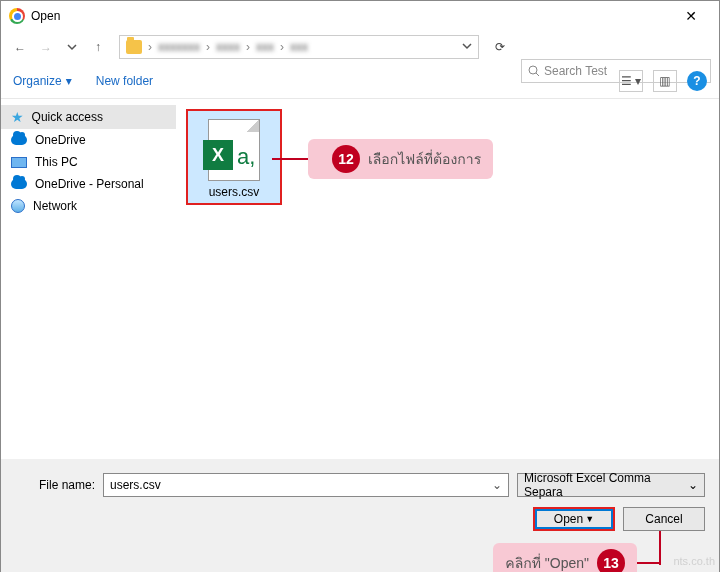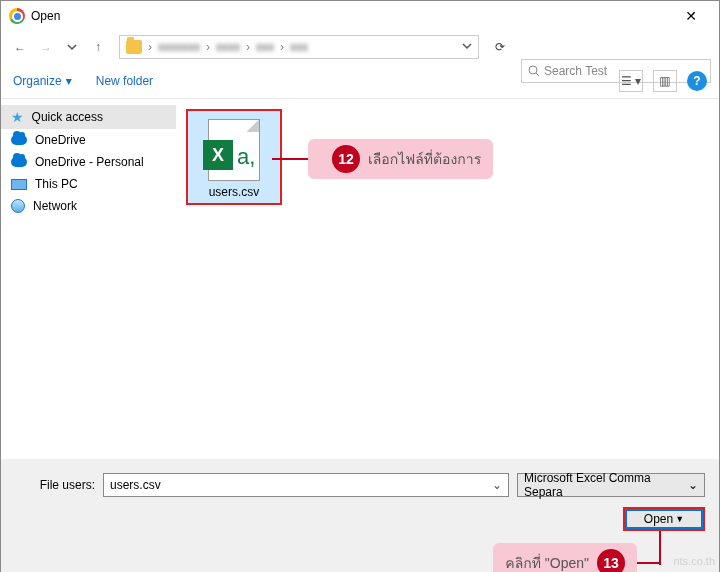--- a/index.html
+++ b/index.html
@@ -118,26 +118,26 @@
   <div class="sidebar">
     <div class="side-item sel">
       <span class="star">★</span>
       <span>Quick access</span>
     </div>
     <div class="side-item">
       <span class="cloud"></span>
       <span>OneDrive</span>
     </div>
     <div class="side-item">
+      <span class="monitor"></span>
+      <span>This PC</span>
+    </div>
+    <div class="side-item">
       <span class="cloud"></span>
       <span>OneDrive - Personal</span>
-    </div>
-    <div class="side-item">
-      <span class="monitor"></span>
-      <span>This PC</span>
     </div>
     <div class="side-item">
       <span class="netglobe"></span>
       <span>Network</span>
     </div>
   </div>
 
   <div class="content">
     <div class="file-tile" style="position:relative;">
       <div class="doc-shape">
@@ -152,35 +152,36 @@
       <div class="bubble" style="display:flex;align-items:center;gap:8px;padding-left:24px;">
         <div class="num">12</div>
         <span>เลือกไฟล์ที่ต้องการ</span>
       </div>
     </div>
   </div>
 </div>
 
 <div class="bottom">
   <div class="row">
-    <span style="width:80px;text-align:right;">File users:</span>
+    <span style="width:80px;text-align:right;">File name:</span>
     <div class="fn-input">
       <span>users.csv</span>
       <span class="dd">⌄</span>
     </div>
     <div class="ft-select">
       <span>Microsoft Excel Comma Separa</span>
       <span class="dd">⌄</span>
     </div>
   </div>
   <div class="btnrow">
     <div class="btn open">
           <span>Open</span> 
           <span style="font-size:9px;margin-left:2px;">▼</span>
         </div>
+    <div class="btn">Cancel</div>
   </div>
 
   <div class="annot" style="bottom:8px; right:60px; flex-direction:row;">
     <div class="bubble" style="display:flex;align-items:center;gap:8px;">
       <span>คลิกที่ "Open"</span>
       <div class="num">13</div>
     </div>
     <div style="width:22px;height:2px;background:#c00020;"></div>
     <div style="width:2px;height:34px;background:#c00020;position:absolute;right:-2px;bottom:18px;"></div>
   </div>

